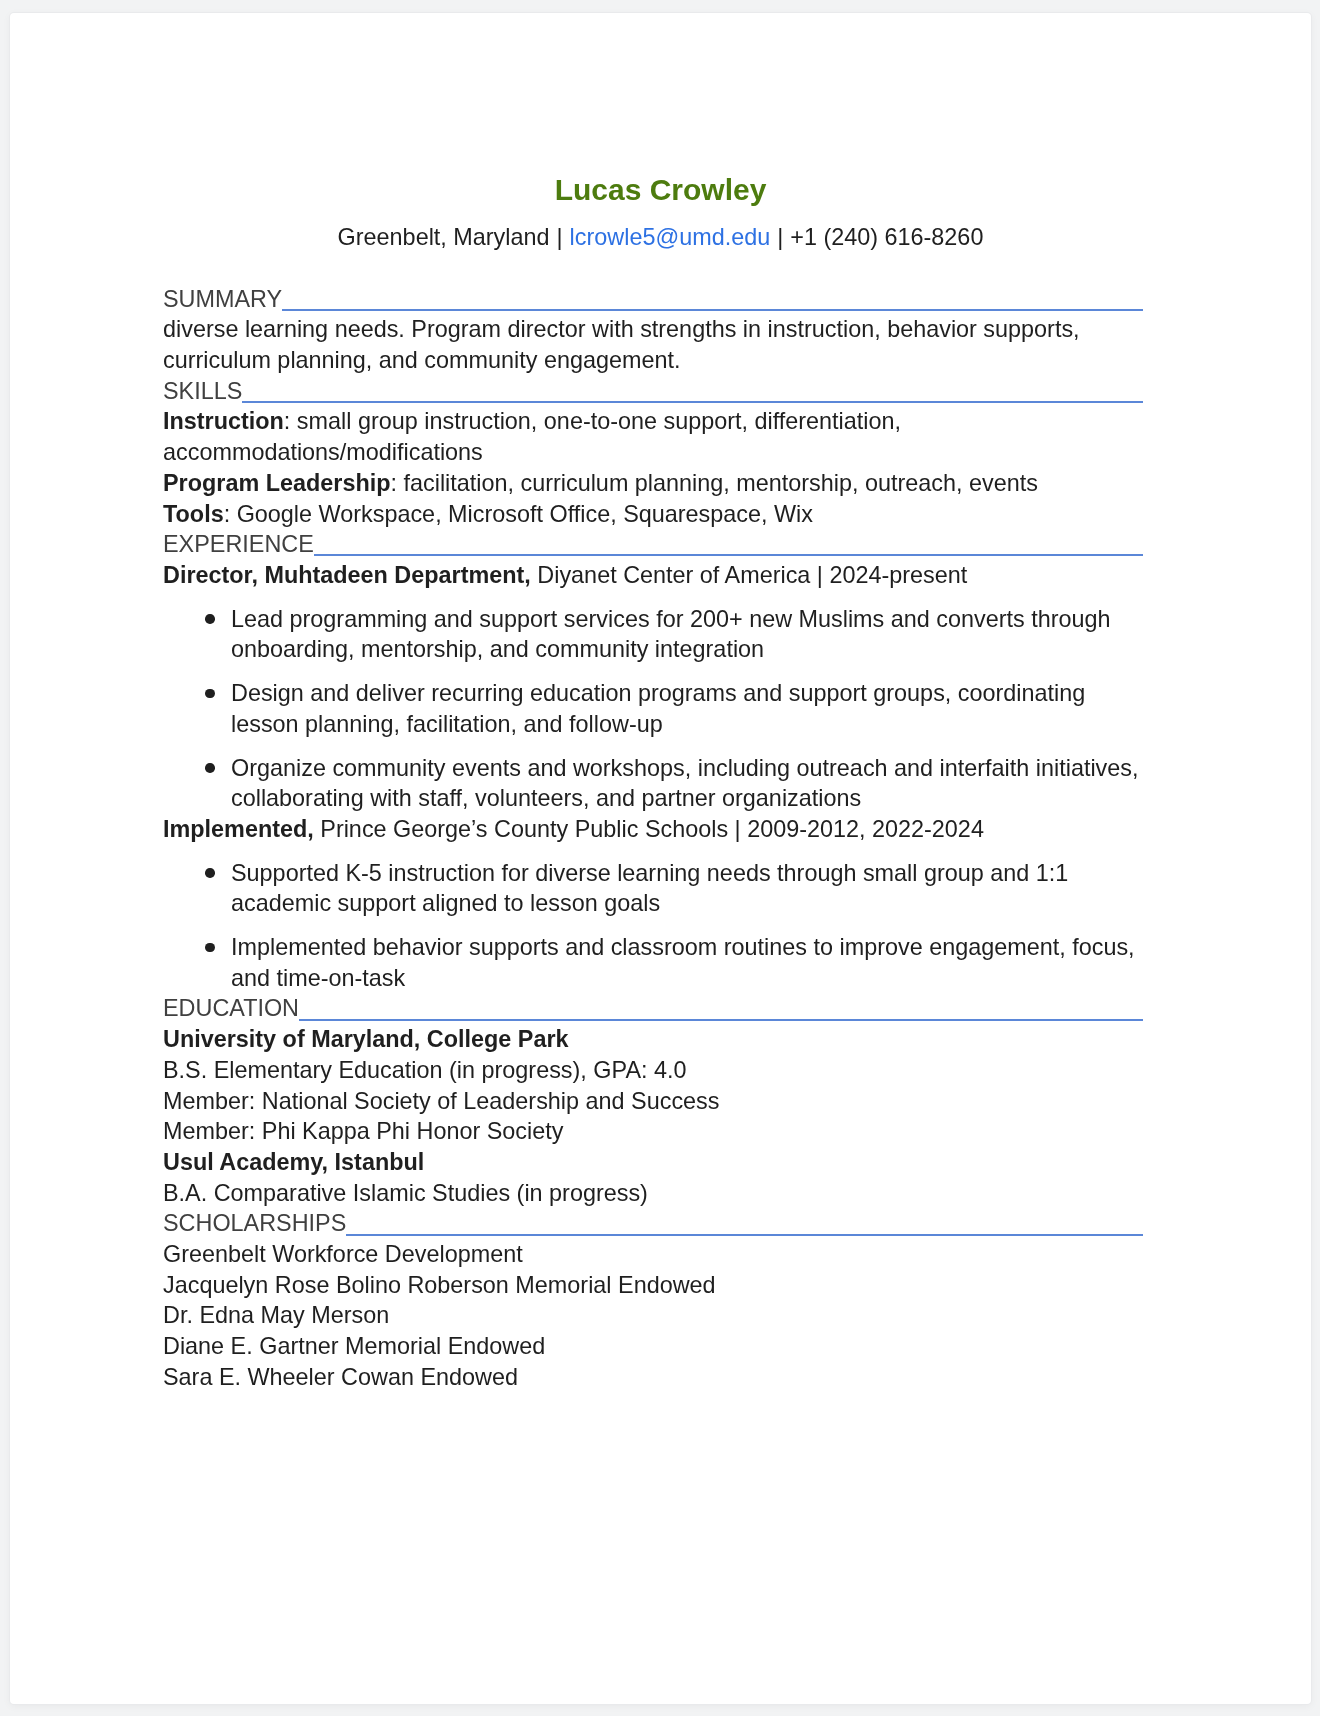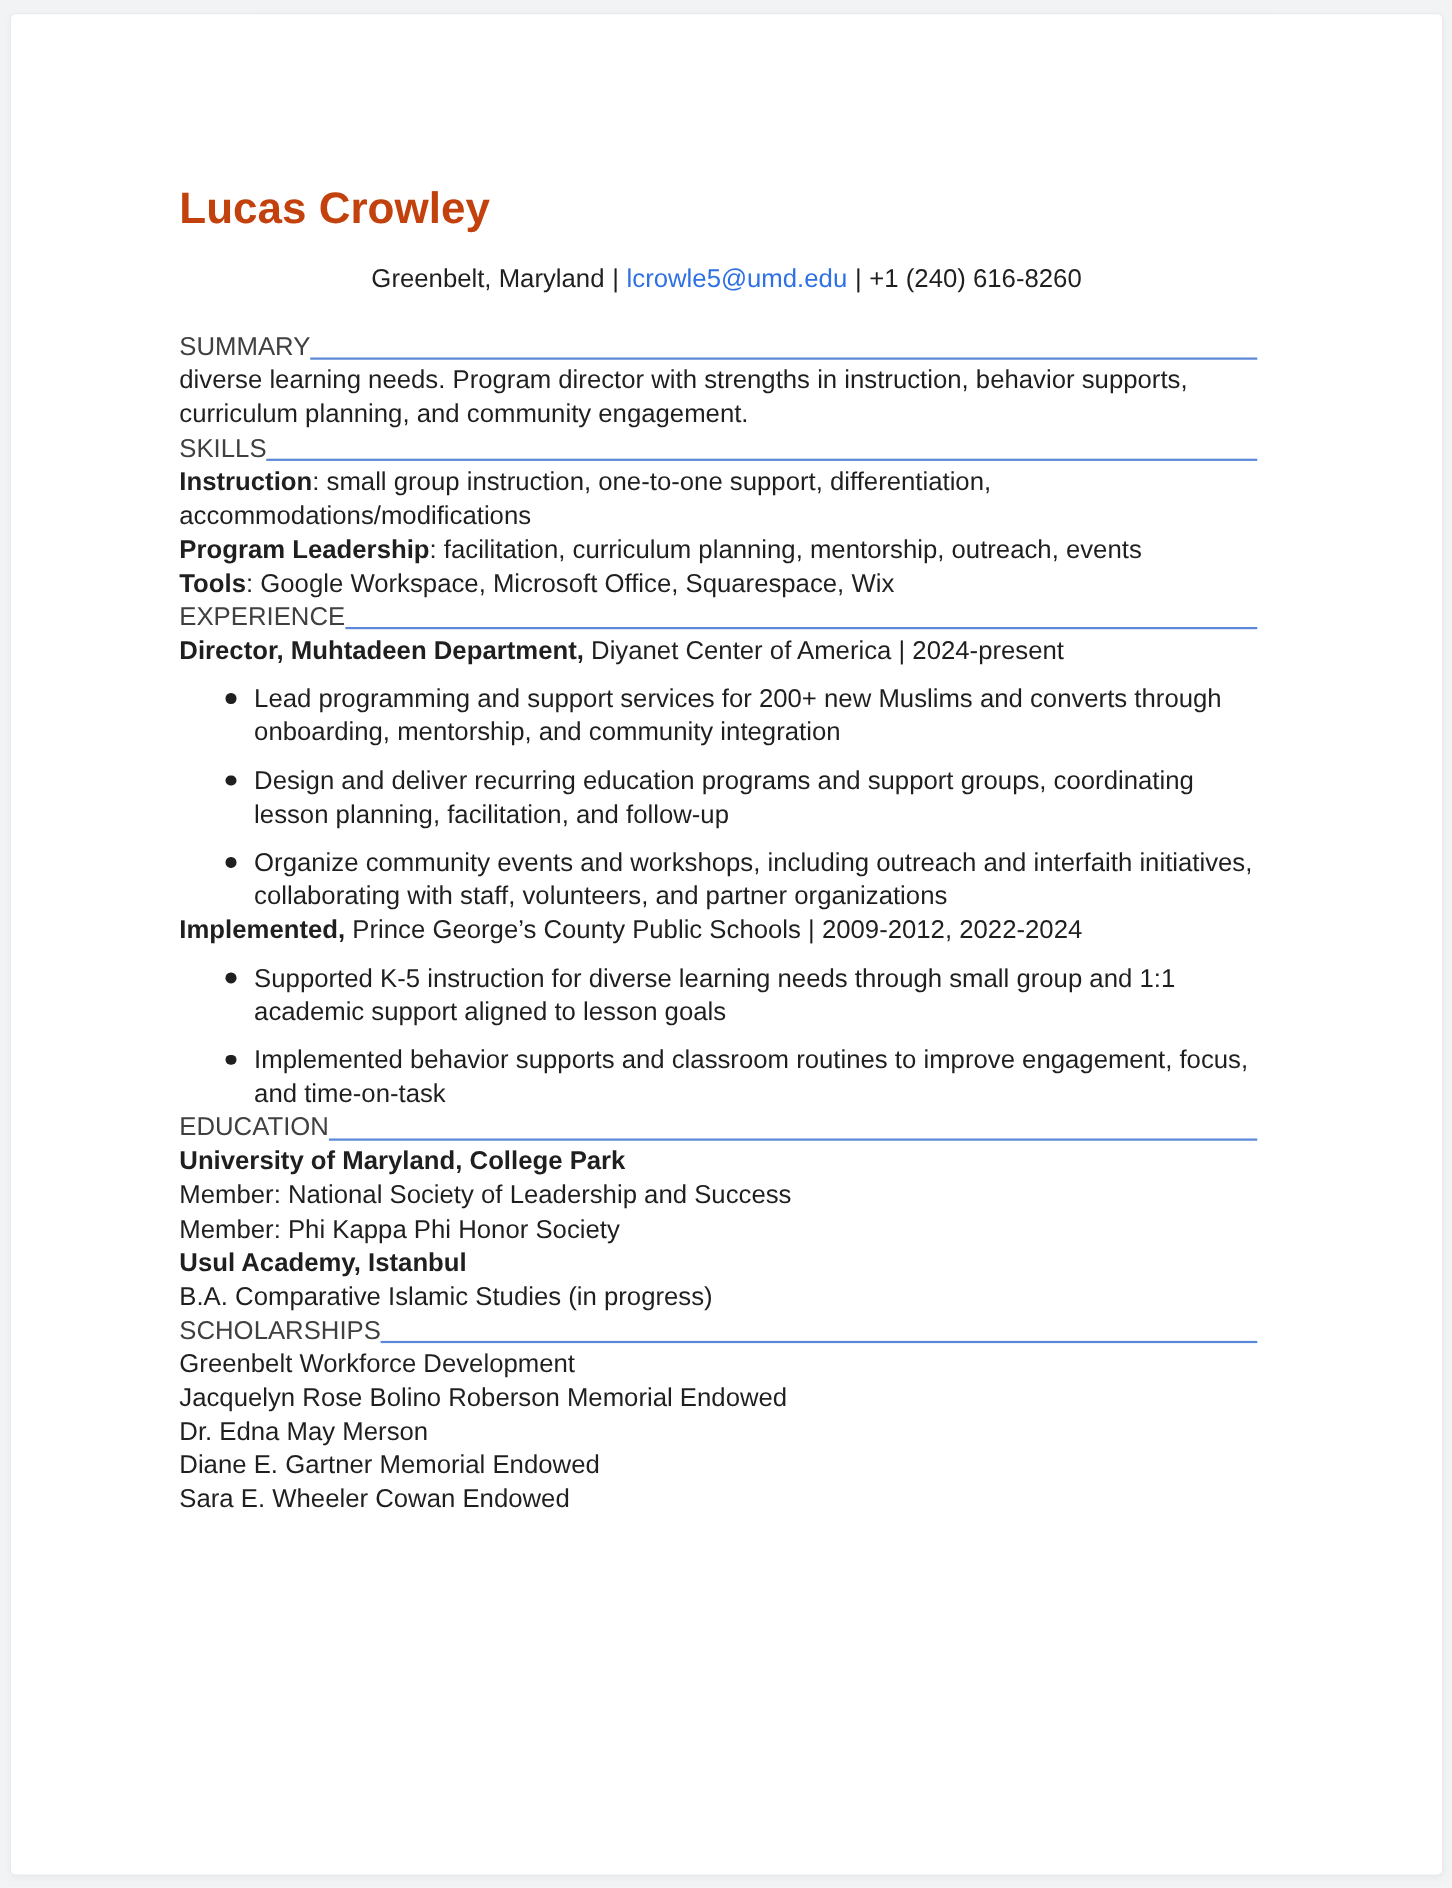--- a/index.html
+++ b/index.html
@@ -21,28 +21,28 @@
     width: 1301px;
     height: 1691px;
     box-sizing: border-box;
     background: #ffffff;
     border-radius: 4px;
     box-shadow: 0 0 0 1px #e9eaec, 0 2px 8px rgba(0,0,0,0.05);
     padding: 155px 153px 0 153px;
     color: #1f1f1f;
   }
   .name {
-    font-size: 40px;
+    font-size: 30px;
     font-weight: 700;
     line-height: 44px;
-    text-align: left;
-    color: #c2410c;
+    text-align: center;
+    color: #4d7c0f;
   }
   .contact {
-    margin-top: 26px;
+    margin-top: 10px;
     font-size: 23.4px;
     line-height: 30.7px;
     text-align: center;
     color: #1f1f1f;
     white-space: nowrap;
   }
   .contact .sep { padding: 0 7px; }
   .contact a.email {
     color: #2d71e3;
     text-decoration: none;
@@ -137,20 +137,21 @@
       <div class="line bullet"><span class="dot"></span><span>Implemented behavior supports and classroom routines to improve engagement, focus,</span></div>
       <div class="line cont">and time-on-task</div>
     </div>
 
     <div class="section">
       <div class="sec-header">
           <span>EDUCATION</span>
           <span class="sec-rule"></span>
         </div>
       <div class="line b">University of Maryland, College Park</div>
+      <div class="line">B.S. Elementary Education (in progress), GPA: 4.0</div>
       <div class="line">Member: National Society of Leadership and Success</div>
       <div class="line">Member: Phi Kappa Phi Honor Society</div>
       <div class="line b">Usul Academy, Istanbul</div>
       <div class="line">B.A. Comparative Islamic Studies (in progress)</div>
     </div>
 
     <div class="section">
       <div class="sec-header">
           <span>SCHOLARSHIPS</span>
           <span class="sec-rule"></span>

